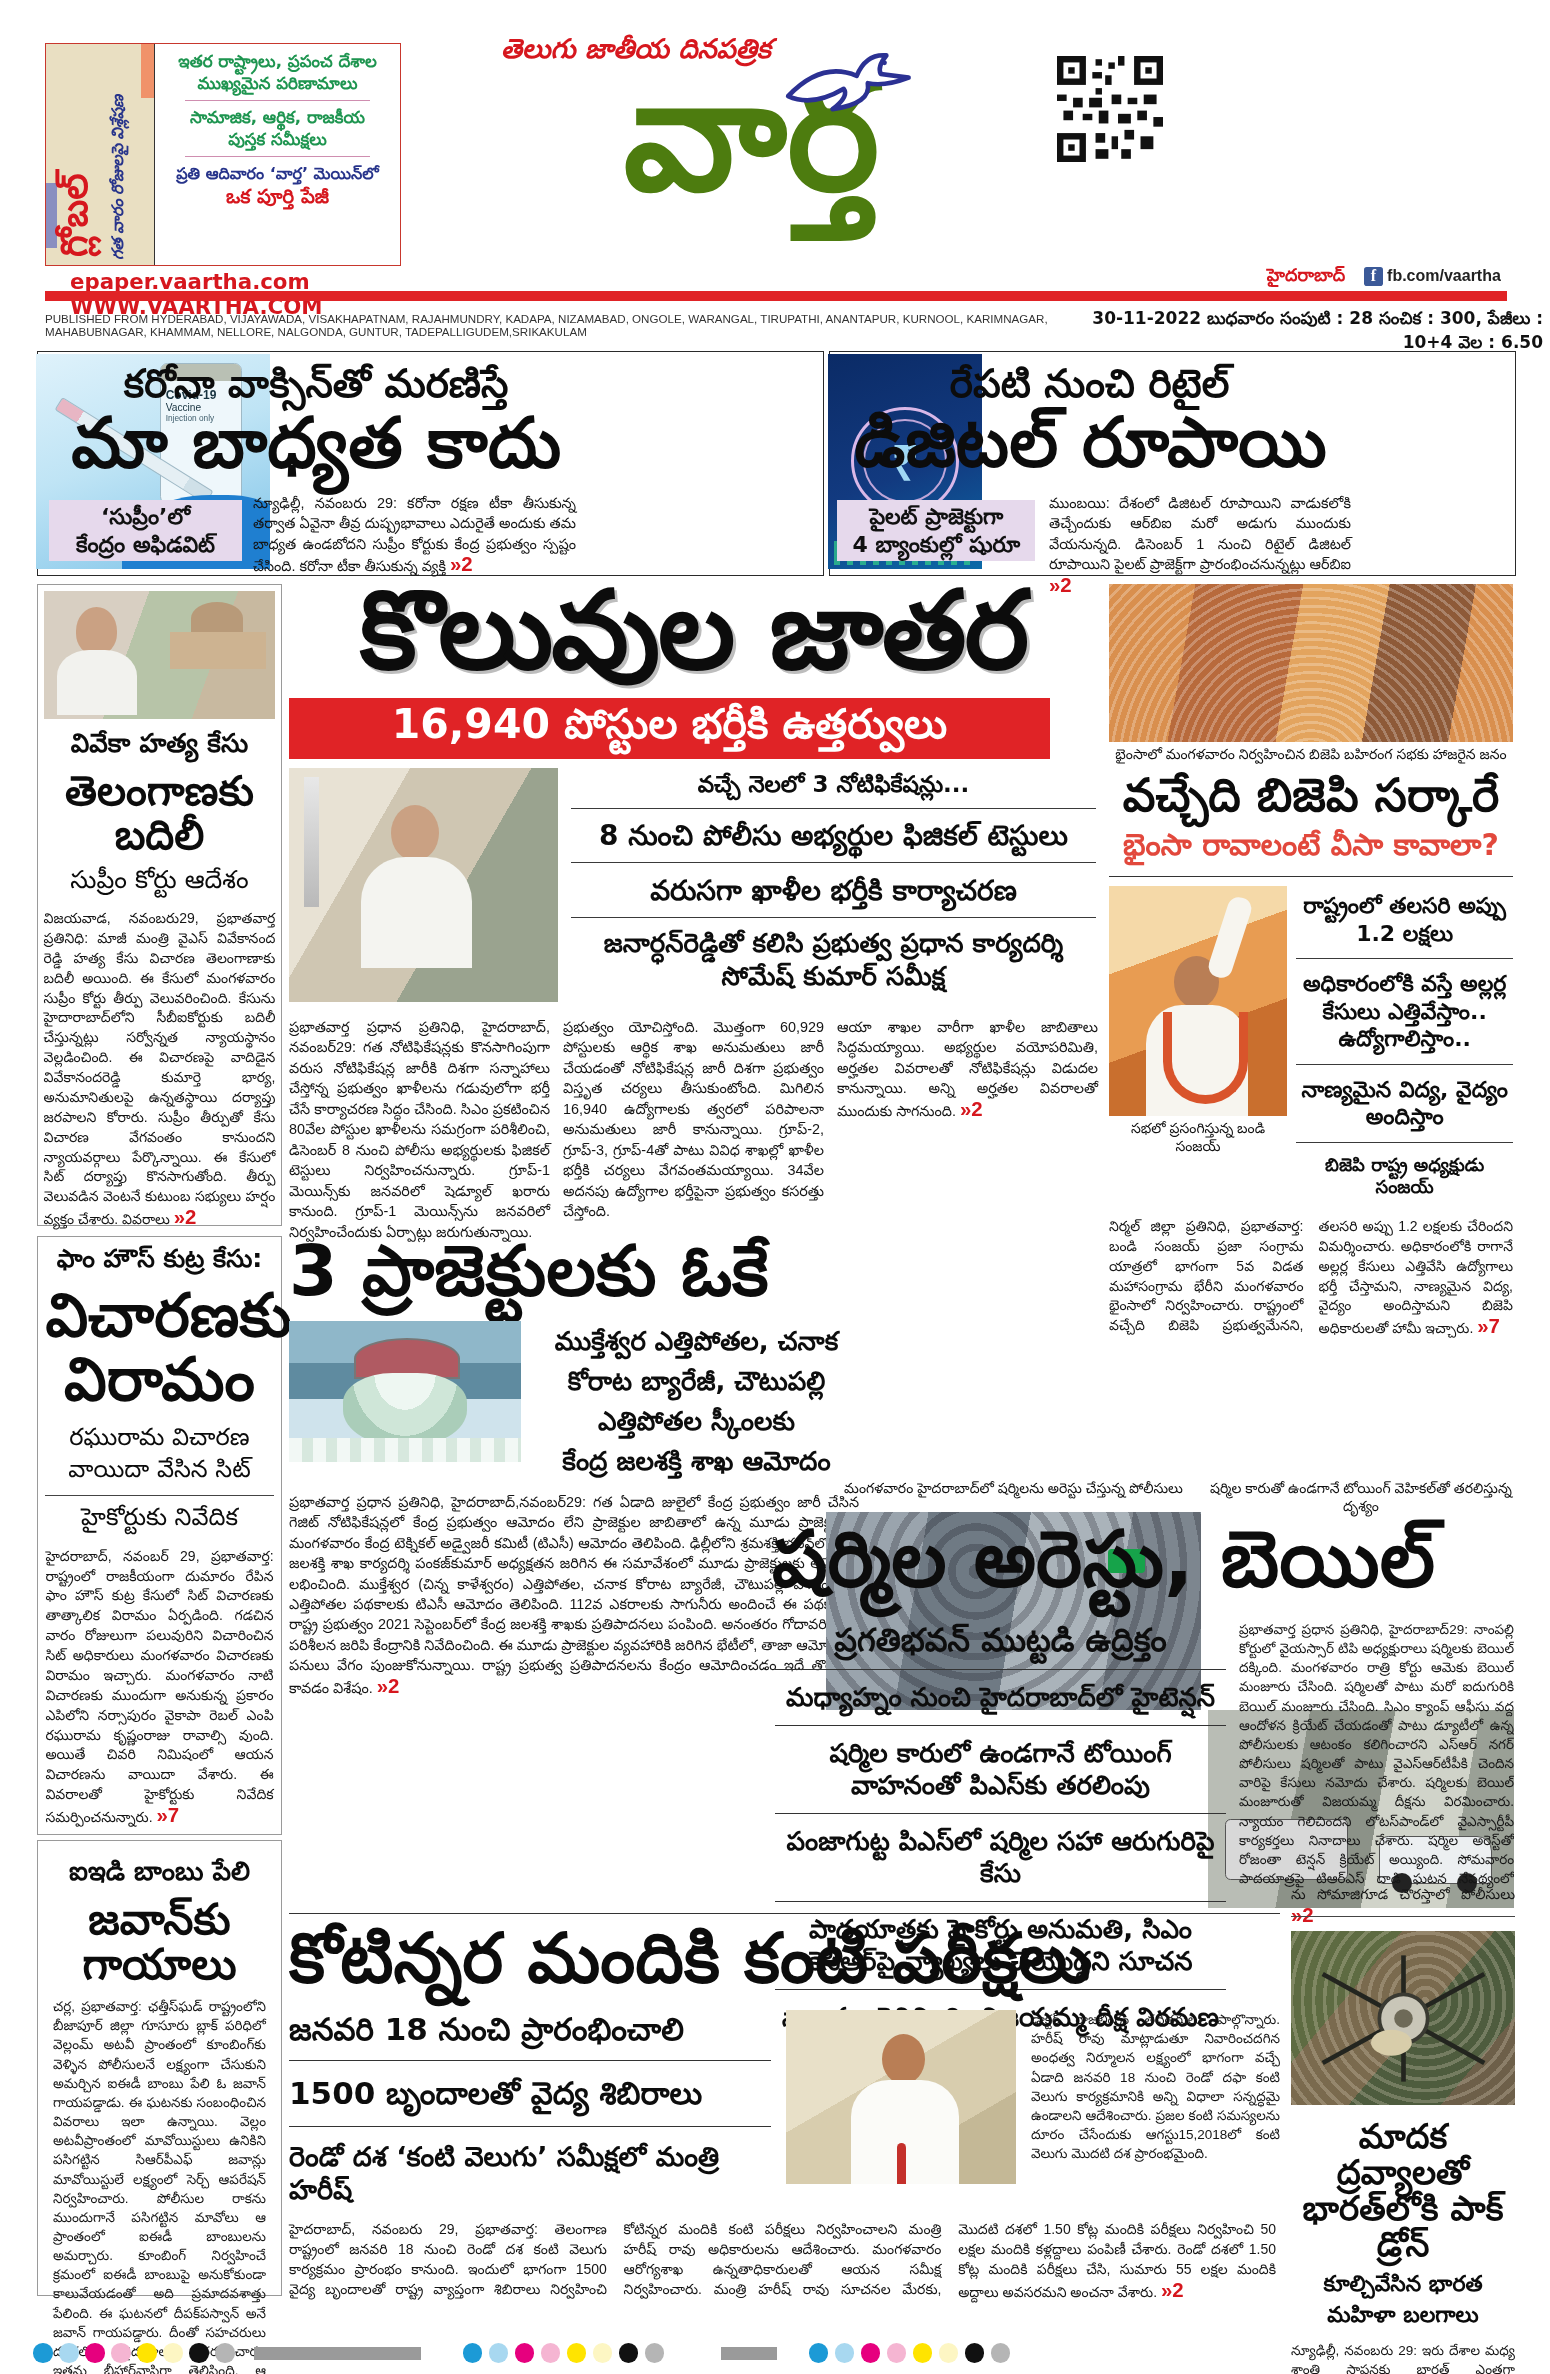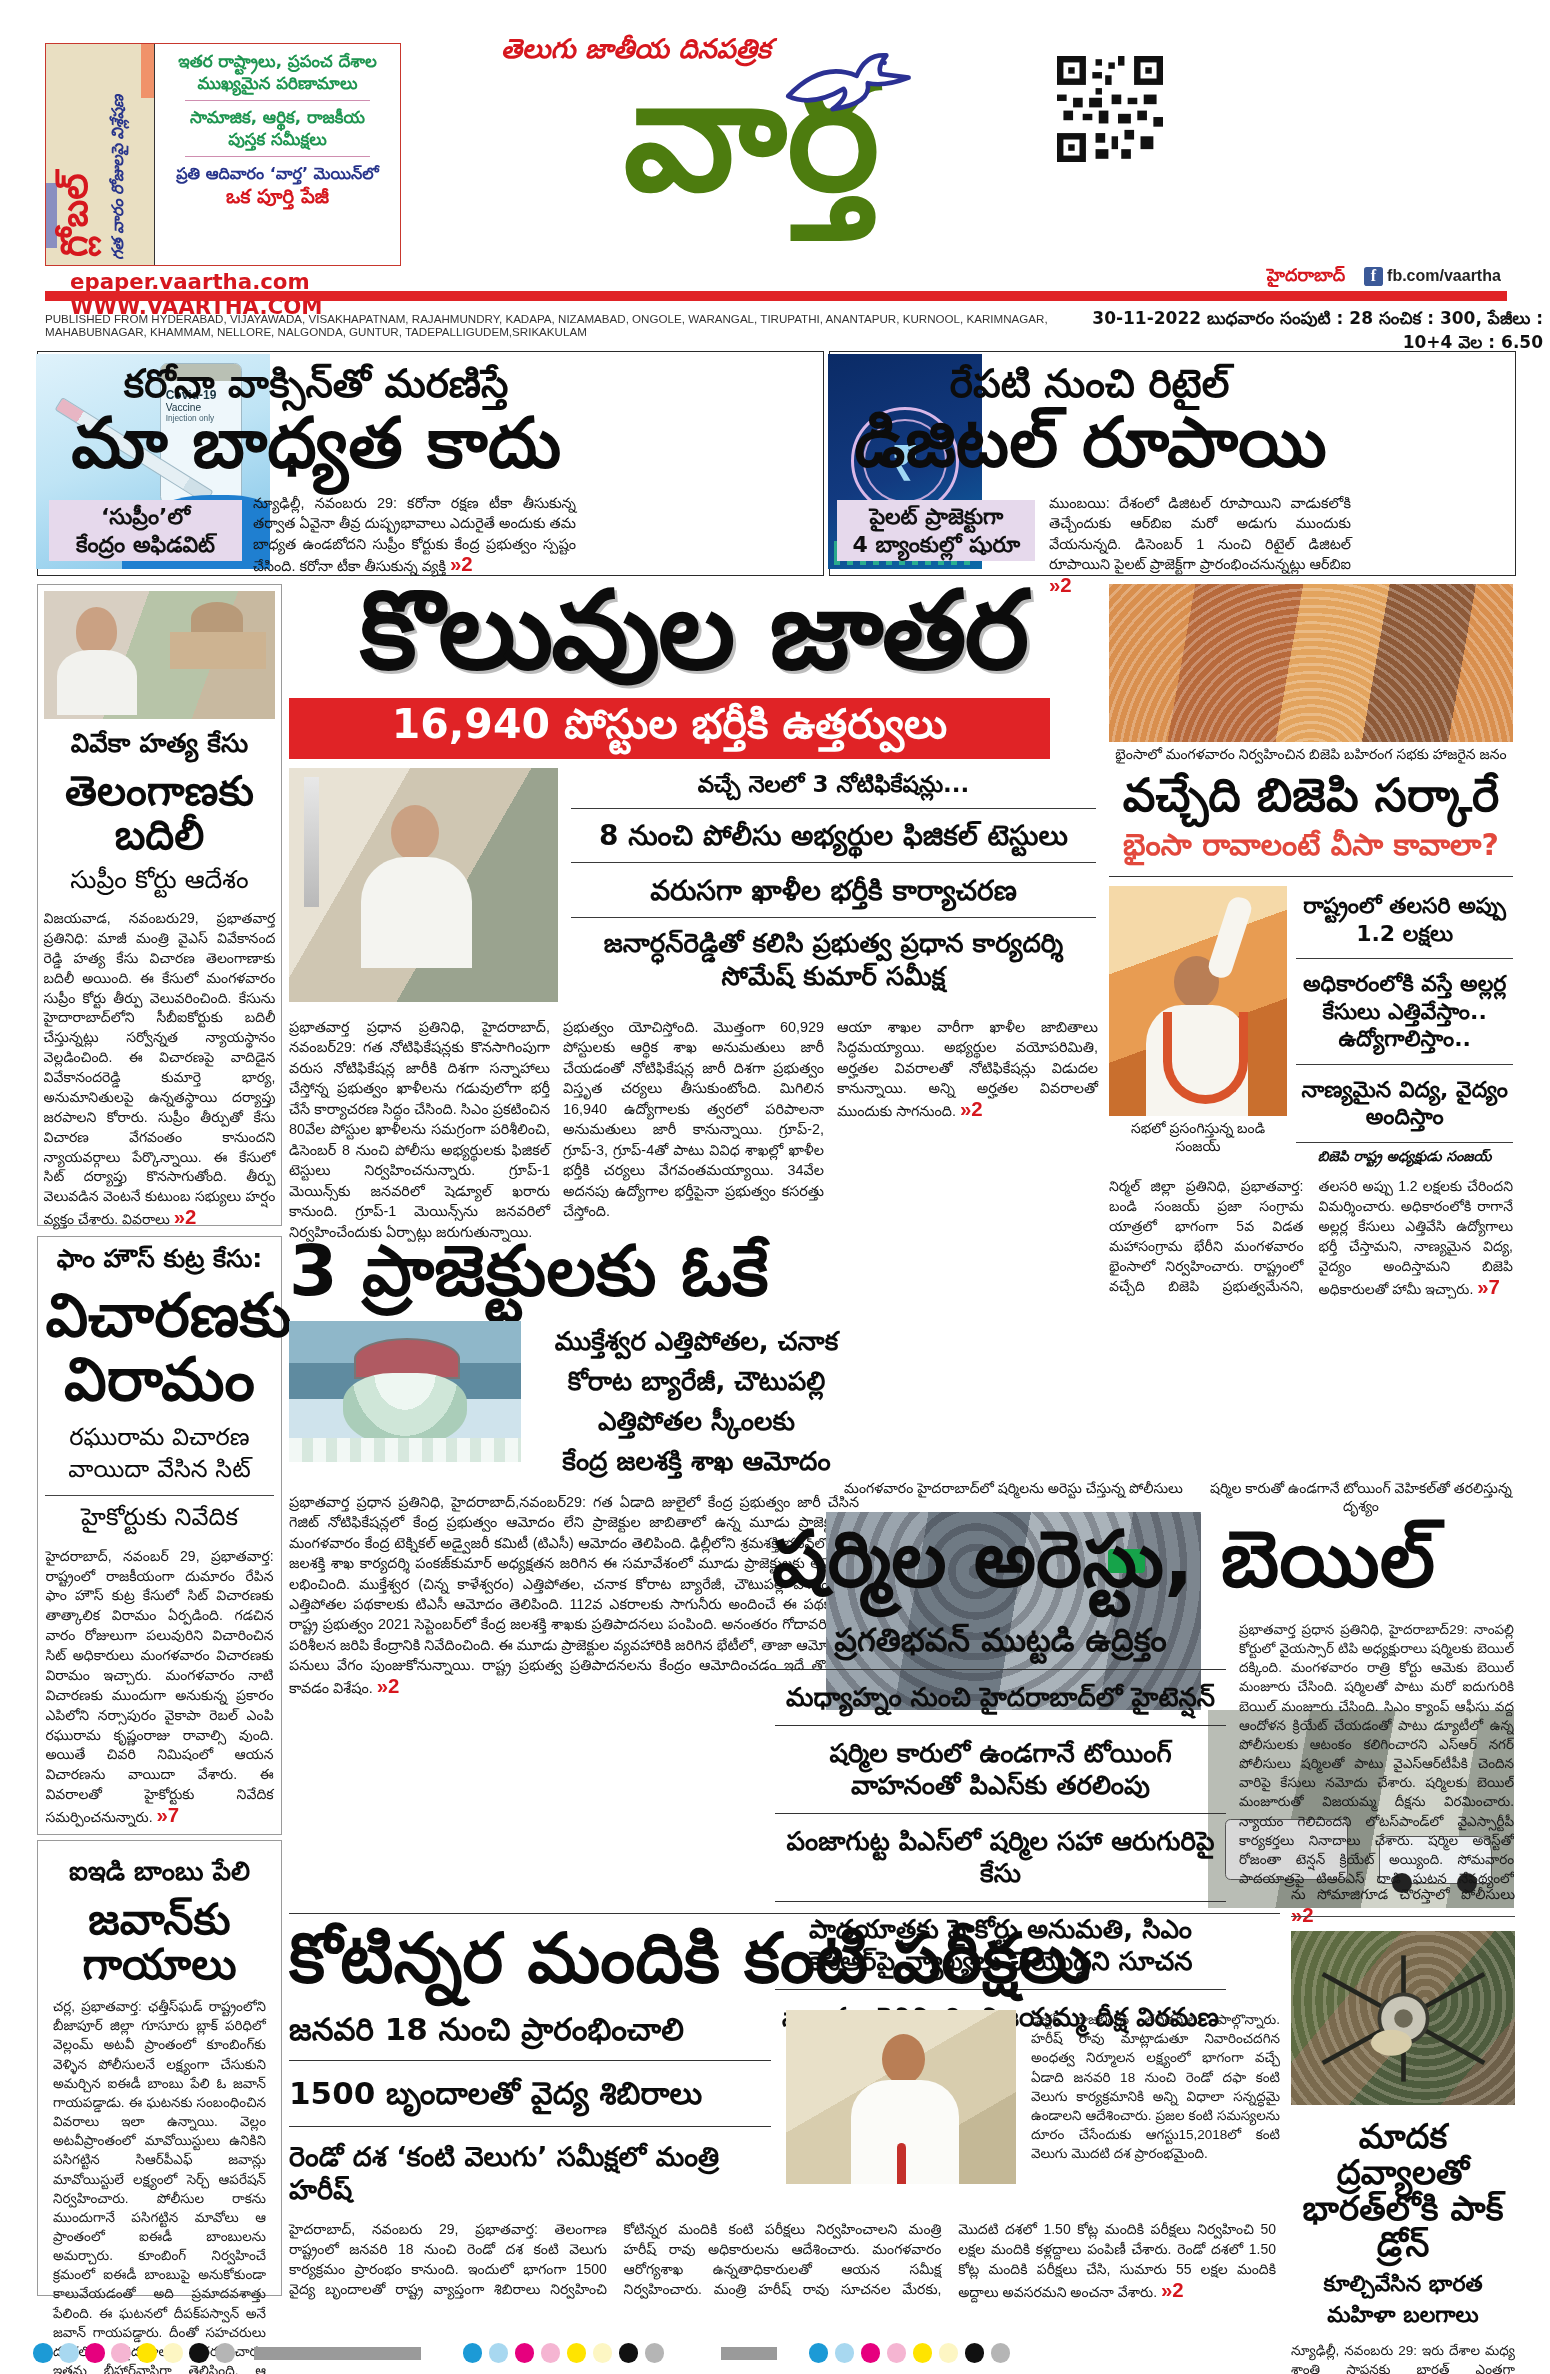--- a/index.html
+++ b/index.html
@@ -217,21 +217,21 @@
           <div class="abs" style="left:37px;top:119px;width:102px;height:111px;background:#f7f5ef;border-radius:35% 35% 0 0;"></div>
           <div class="abs" style="left:109px;top:9.3px;width:24px;height:83px;background:#f7f5ef;transform:rotate(18deg);border-radius:11px;"></div>
           <div class="abs" style="left:54px;top:126px;width:67px;height:83px;border:9.3px solid #d9542b;border-top:none;border-radius:0 0 43px 43px;"></div>
         </div>
         <div class="cap" style="margin-top:3.7px;">సభలో ప్రసంగిస్తున్న బండి సంజయ్</div>
       </div>
       <div style="flex:1;">
         <div class="bullet rule-b" style="font-size:22px;padding:5.6px 0 11px;">రాష్ట్రంలో తలసరి అప్పు 1.2 లక్షలు</div>
         <div class="bullet rule-b" style="font-size:22px;padding:11px 0;">అధికారంలోకి వస్తే అల్లర్ల కేసులు ఎత్తివేస్తాం.. ఉద్యోగాలిస్తాం..</div>
         <div class="bullet rule-b" style="font-size:22px;padding:11px 0;">నాణ్యమైన విద్య, వైద్యం అందిస్తాం</div>
-        <div class="bullet" style="font-size:14px;padding:5px 0;font-style:italic;">బిజెపి రాష్ట్ర అధ్యక్షుడు సంజయ్</div>
+        <div class="bullet" style="font-size:18px;padding:11px 0;">బిజెపి రాష్ట్ర అధ్యక్షుడు సంజయ్</div>
       </div>
     </div>
     <div class="body-txt cols2" style="margin-top:7.4px;font-size:14px;">
       <span>నిర్మల్ జిల్లా ప్రతినిధి, ప్రభాతవార్త: బండి సంజయ్ ప్రజా సంగ్రామ యాత్రలో భాగంగా 5వ విడత మహాసంగ్రామ భేరీని మంగళవారం భైంసాలో నిర్వహించారు. రాష్ట్రంలో వచ్చేది బిజెపి ప్రభుత్వమేనని, తలసరి అప్పు 1.2 లక్షలకు చేరిందని విమర్శించారు. అధికారంలోకి రాగానే అల్లర్ల కేసులు ఎత్తివేసి ఉద్యోగాలు భర్తీ చేస్తామని, నాణ్యమైన విద్య, వైద్యం అందిస్తామని బిజెపి అధికారులతో హామీ ఇచ్చారు.</span>
       <span class="pageref">»7</span>
     </div>
   </div>
 
   <div class="abs thinbox" style="left:37px;top:1236px;width:245px;height:599px;padding:7.4px;box-sizing:border-box;">
     <div class="kick" style="font-size:25px;">ఫాం హౌస్ కుట్ర కేసు:</div>

